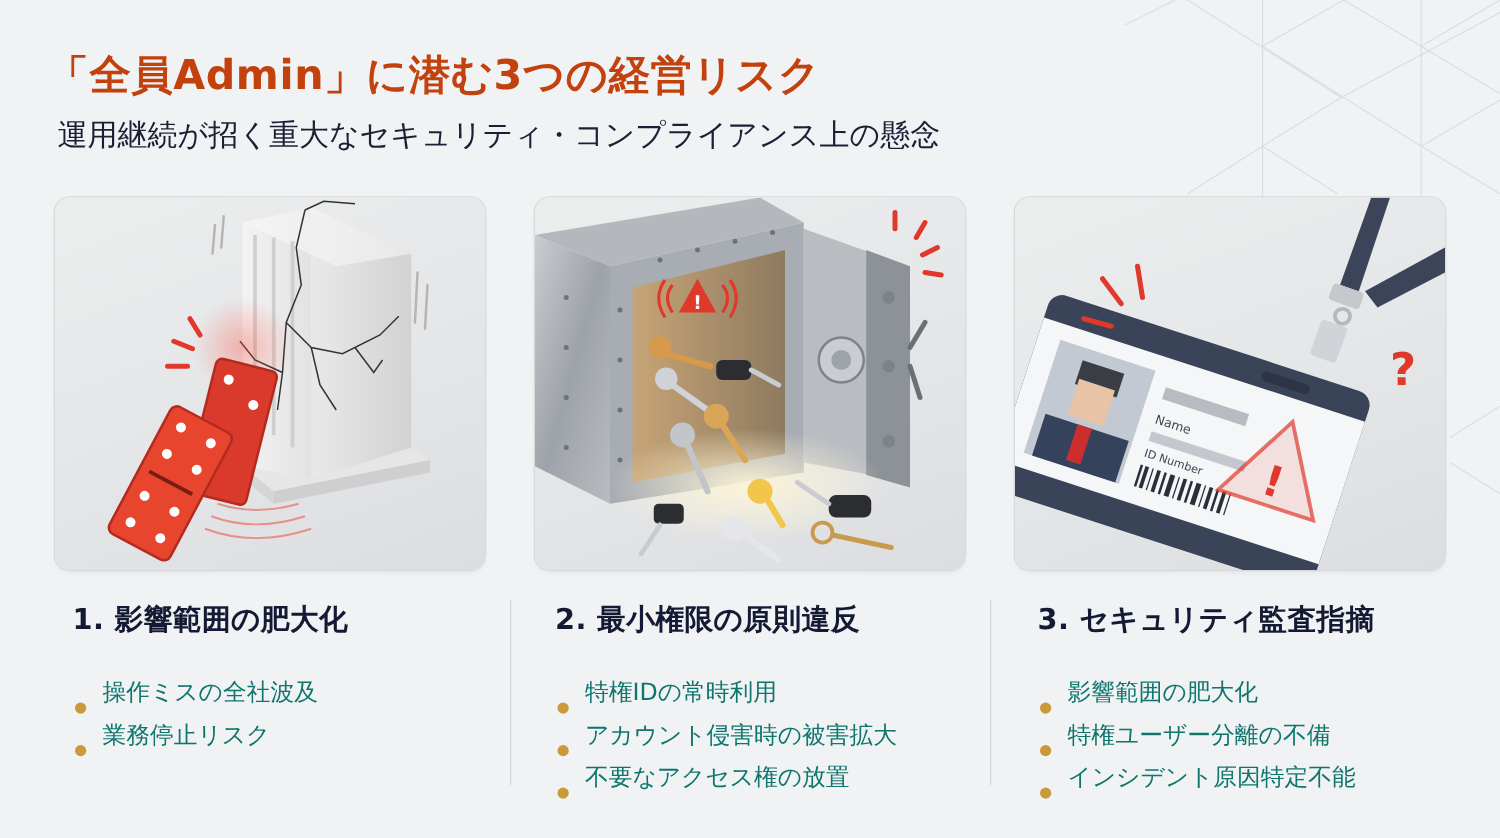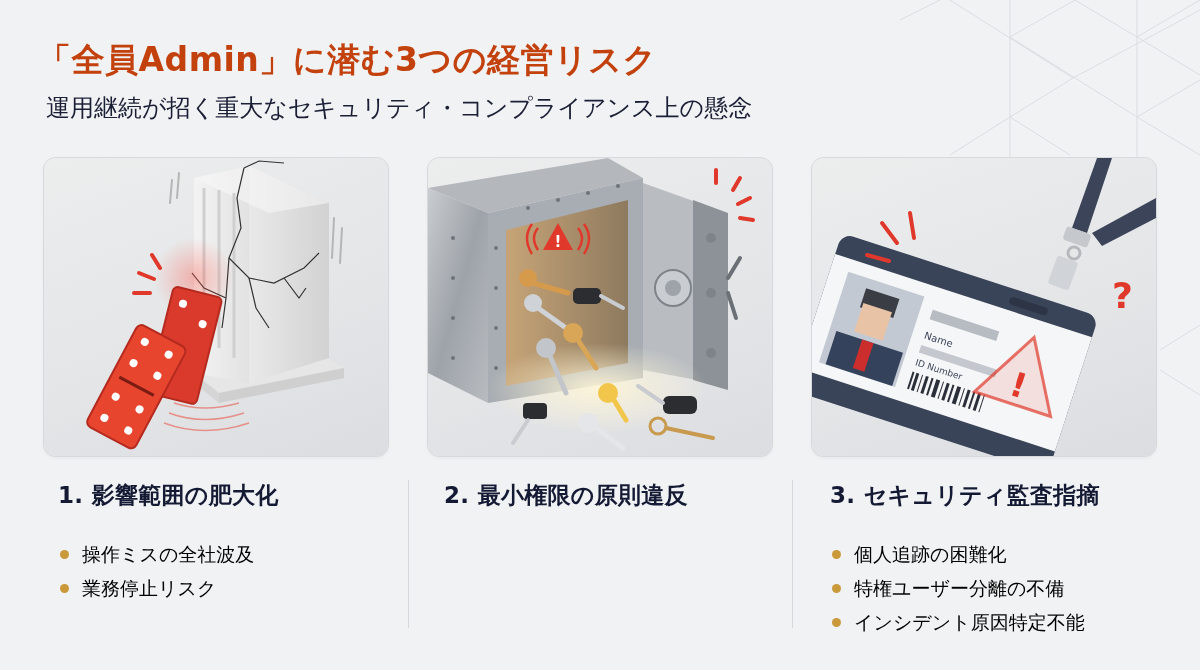--- a/index.html
+++ b/index.html
@@ -40,22 +40,22 @@
   }
   #col1 { left: 58px; }
   #col2 { left: 444px; }
   #col3 { left: 830px; }
   .col-title {
     font-size: 23px; font-weight: bold; color: #141a33;
     margin-bottom: 26px; white-space: nowrap; letter-spacing: 0.3px;
   }
   .col ul { list-style: none; }
   .col li {
-    font-size: 19px; color: #000000; height: 34px; line-height: 34px;
-    display: flex; align-items: center; white-space: nowrap;
+    font-size: 19px; color: #0f766e; height: 34px; line-height: 34px;
+    display: flex; align-items: flex-end; white-space: nowrap;
   }
   .bullet {
     width: 9px; height: 9px; border-radius: 50%;
     background: #c9993a; margin-right: 13px; flex: 0 0 auto;
     margin-left: 2px;
   }
   .divider {
     position: absolute; top: 480px; width: 1px; height: 148px;
     background: #d6d7da;
   }
@@ -340,30 +340,44 @@
         <span class="bullet"></span>
         <span>業務停止リスク</span>
       </li>
   </ul>
 </section>
 
 <div class="divider" id="div1"></div>
 
 <section class="col" id="col2">
   <h3 class="col-title">2. 最小権限の原則違反</h3>
+  <ul>
+    <li>
+        <span class="bullet"></span>
+        <span>特権IDの常時利用</span>
+      </li>
+    <li>
+        <span class="bullet"></span>
+        <span>アカウント侵害時の被害拡大</span>
+      </li>
+    <li>
+        <span class="bullet"></span>
+        <span>不要なアクセス権の放置</span>
+      </li>
+  </ul>
 </section>
 
 <div class="divider" id="div2"></div>
 
 <section class="col" id="col3">
   <h3 class="col-title">3. セキュリティ監査指摘</h3>
   <ul>
     <li>
         <span class="bullet"></span>
-        <span>個人追跡の困難化</span>
+        <span>影響範囲の肥大化</span>
       </li>
     <li>
         <span class="bullet"></span>
         <span>特権ユーザー分離の不備</span>
       </li>
     <li>
         <span class="bullet"></span>
         <span>インシデント原因特定不能</span>
       </li>
   </ul>

